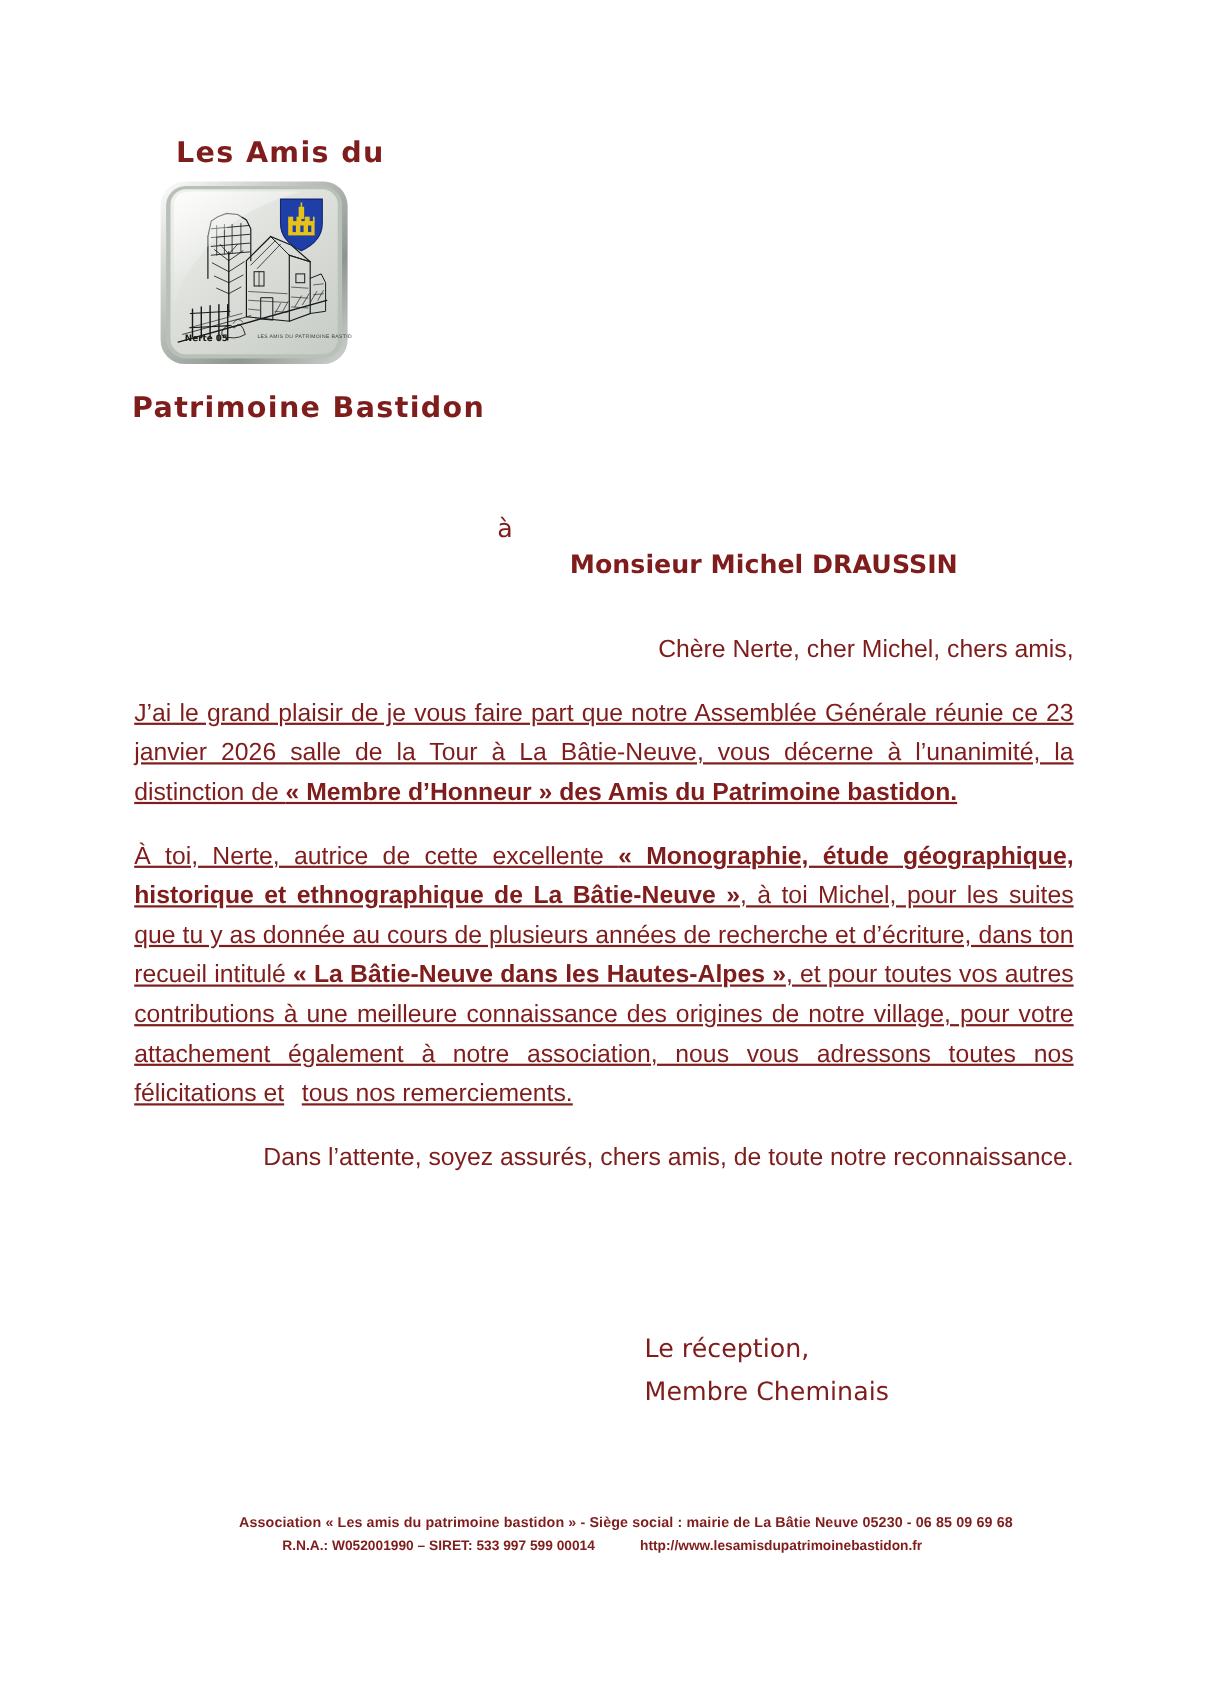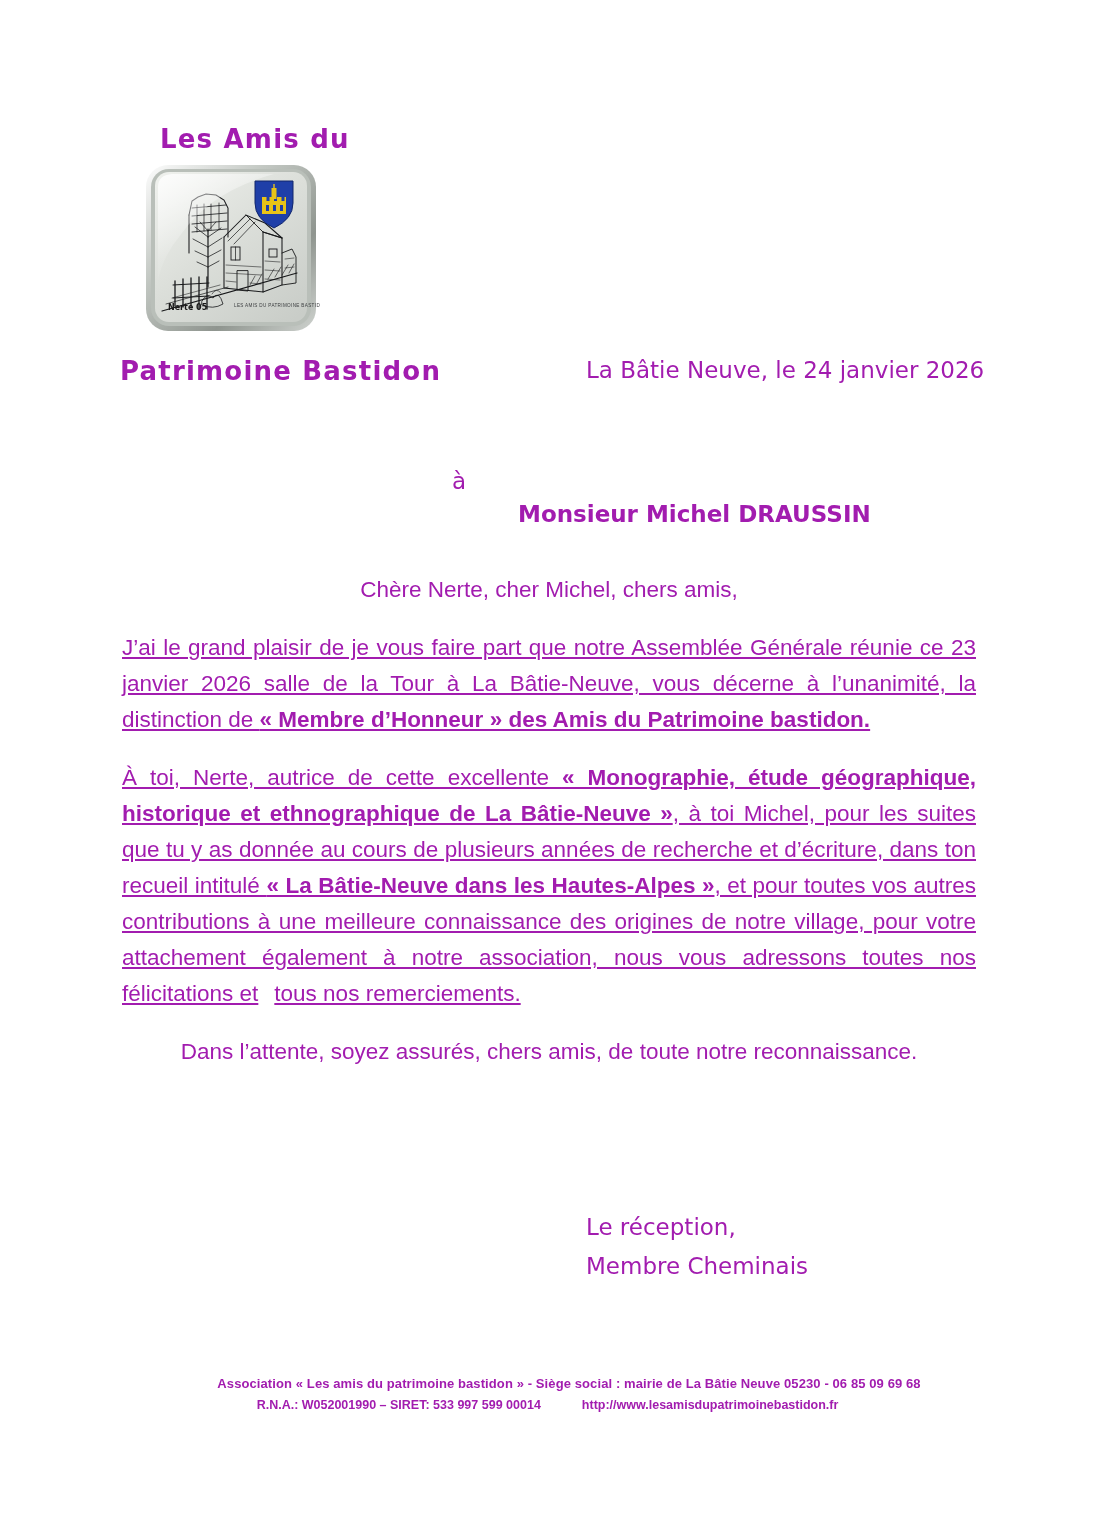--- a/index.html
+++ b/index.html
@@ -8,21 +8,21 @@
     padding: 0;
     background: #ffffff;
   }
   .page {
     position: relative;
     width: 1095px;
     height: 1537px;
     background: #ffffff;
     overflow: hidden;
     font-family: "DejaVu Sans", sans-serif;
-    color: #a21caf;
+    color: #7f1d1d;
   }
 
   
   .letterhead {
     position: absolute;
     left: 0;
     top: 0;
     width: 1095px;
   }
   .org-line-1 {
@@ -92,21 +92,21 @@
     position: absolute;
     left: 122px;
     top: 572px;
     width: 854px;
     font-family: "Liberation Sans", sans-serif;
     font-size: 22.5px;
     line-height: 36px;
   }
   .para {
     margin: 0 0 22px 0;
-    text-align: center;
+    text-align: right;
   }
   .para.justify {
     text-align: justify;
     text-justify: inter-word;
     text-decoration: underline;
   }
   .para b { font-weight: 700; }
   .gap { display: inline-block; width: 16px; }
 
   
@@ -248,21 +248,20 @@
 
         <text x="26" y="149" font-family="DejaVu Sans, sans-serif" font-size="8" font-weight="700" fill="#1a1a1a">Nerte 05</text>
 
         <path d="M16 26 Q16 14 30 13 L132 13 Q70 30 40 72 Q20 96 16 120 Z" fill="url(#gloss)"></path>
       </svg>
     </div>
 
     <div class="org-line-2">Patrimoine Bastidon</div>
   </div>
 
-  <div class="date-line">La Bâtie Neuve, le 24 janvier 2026</div>
 
   <div class="recipient-block">
     <div class="recipient-row">
       <span class="recipient-prefix">à</span>
     </div>
     <div class="recipient-row">
       <span class="recipient-prefix"></span>
       <span>Monsieur Michel DRAUSSIN</span>
     </div>
   </div>

